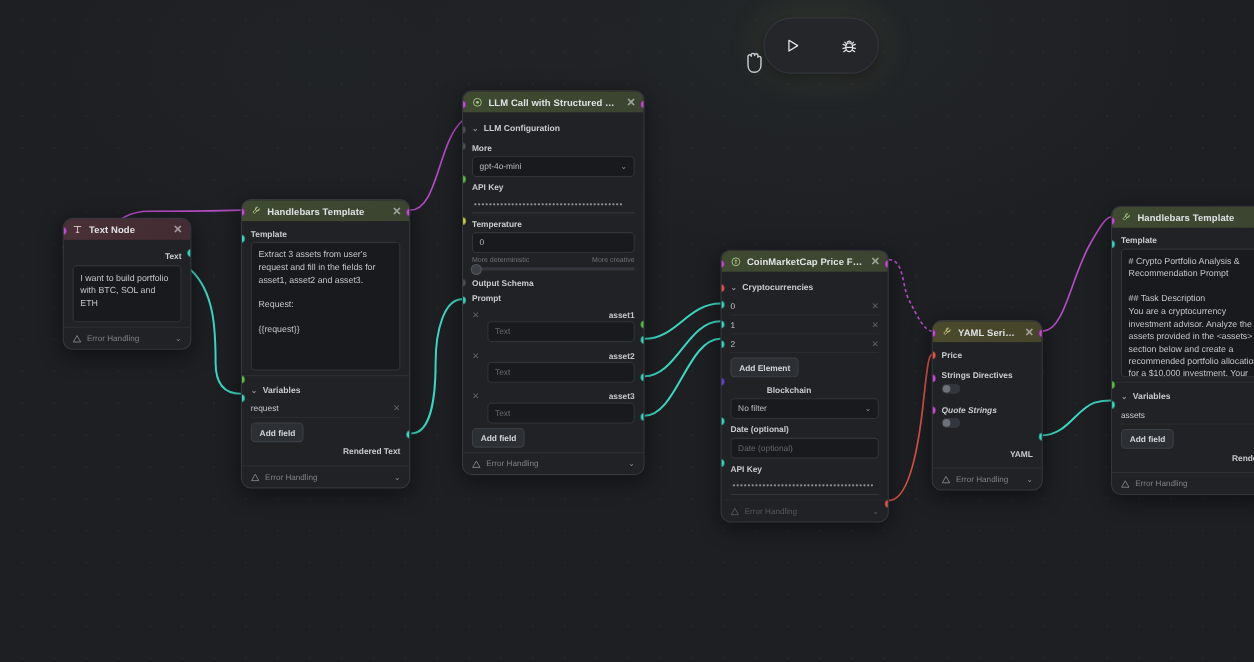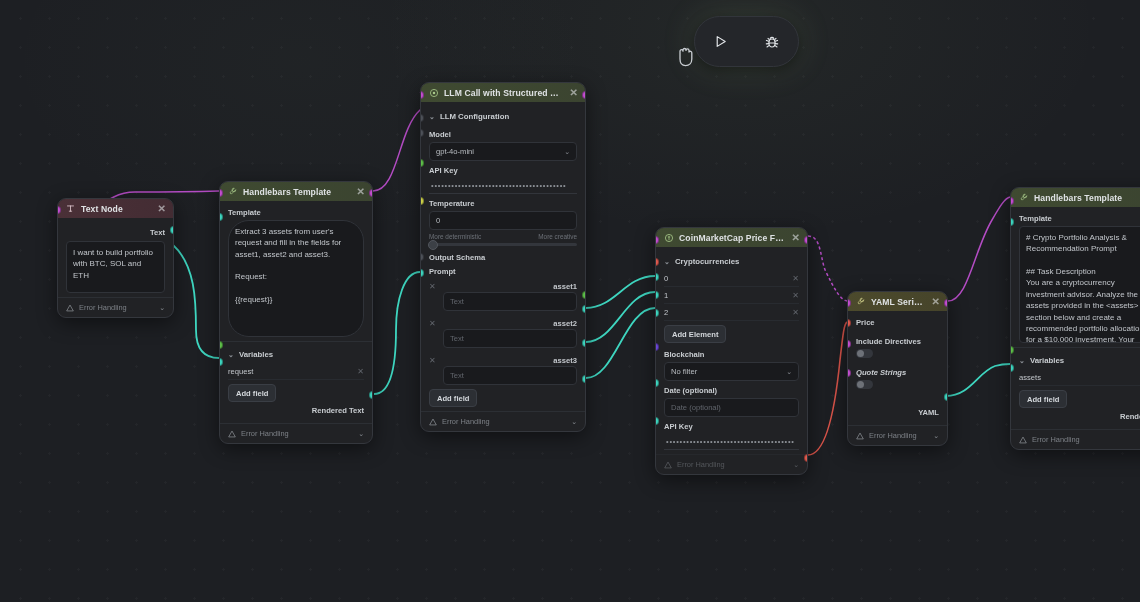--- a/index.html
+++ b/index.html
@@ -226,21 +226,21 @@
       <span class="hd-ico">
         <svg width="9" height="9" viewBox="0 0 12 12">
             <path d="M8.3 1.6 a2.4 2.4 0 1 0 2 2 L6.2 7.7 L4.4 9.5 L2.6 7.7 L4.4 5.9 Z" fill="none" stroke="#a8c98a" stroke-width="1"></path>
           </svg>
       </span>
       <span class="hd-title">Handlebars Template</span>
       <span class="hd-x">✕</span>
     </div>
     <div class="node-body">
       <div class="fld-label">Template</div>
-      <div class="textarea" style="height:117px;border-radius:21px;">Extract 3 assets from user's request and fill in the fields for asset1, asset2 and asset3.
+      <div class="textarea" style="height:117px;">Extract 3 assets from user's request and fill in the fields for asset1, asset2 and asset3.
 
 Request:
 
 {{request}}</div>
       <div class="divider"></div>
       <div class="section-row">
         <span class="chev">⌄</span>
         <span>Variables</span>
       </div>
       <div class="list-row">
@@ -274,21 +274,21 @@
           </svg>
       </span>
       <span class="hd-title">LLM Call with Structured Output</span>
       <span class="hd-x">✕</span>
     </div>
     <div class="node-body">
       <div class="section-row">
         <span class="chev">⌄</span>
         <span>LLM Configuration</span>
       </div>
-      <div class="fld-label">Model</div>
+      <div class="fld-label">More</div>
       <div class="select-box">
         <span>gpt-4o-mini</span>
         <span class="chev">⌄</span>
       </div>
       <div class="fld-label">API Key</div>
       <div class="underline-box">••••••••••••••••••••••••••••••••••••••••</div>
       <div class="fld-label">Temperature</div>
       <div class="input-box">0</div>
       <div style="display:flex; justify-content:space-between; margin-top:3px;">
         <span class="sub-note">More deterministic</span>
@@ -365,21 +365,21 @@
       </div>
       <div class="list-row">
         <span>1</span>
         <span class="row-x">✕</span>
       </div>
       <div class="list-row">
         <span>2</span>
         <span class="row-x">✕</span>
       </div>
       <div class="btn-sm">Add Element</div>
-      <div class="fld-label" style="margin-top:7px;">Blockchain</div>
+      <div class="fld-label" style="margin-top:7px;margin-left:33px;">Blockchain</div>
       <div class="select-box">
         <span>No filter</span>
         <span class="chev">⌄</span>
       </div>
       <div class="fld-label">Date (optional)</div>
       <div class="input-box ph">Date (optional)</div>
       <div class="fld-label">API Key</div>
       <div class="underline-box">••••••••••••••••••••••••••••••••••••••</div>
     </div>
     <div class="err-foot" style="opacity:.55;">
@@ -406,21 +406,21 @@
       <span class="hd-ico">
         <svg width="9" height="9" viewBox="0 0 12 12">
             <path d="M8.3 1.6 a2.4 2.4 0 1 0 2 2 L6.2 7.7 L4.4 9.5 L2.6 7.7 L4.4 5.9 Z" fill="none" stroke="#cfcf8a" stroke-width="1"></path>
           </svg>
       </span>
       <span class="hd-title">YAML Serializ...</span>
       <span class="hd-x">✕</span>
     </div>
     <div class="node-body">
       <div class="fld-label">Price</div>
-      <div class="fld-label" style="margin-top:10px;">Include Directives</div>
+      <div class="fld-label" style="margin-top:10px;">Strings Directives</div>
       <div class="toggle"></div>
       <div class="fld-label" style="margin-top:10px;font-style:italic;">Quote Strings</div>
       <div class="toggle"></div>
       <div class="out-label" style="padding-top:18px;">YAML</div>
     </div>
     <div class="err-foot">
       <svg width="8" height="8" viewBox="0 0 12 12">
           <path d="M6 1.6 L11 10.4 H1 Z" fill="none" stroke="#8d9197" stroke-width="1.1" stroke-linejoin="round"></path>
         </svg>
       <span>Error Handling</span>

